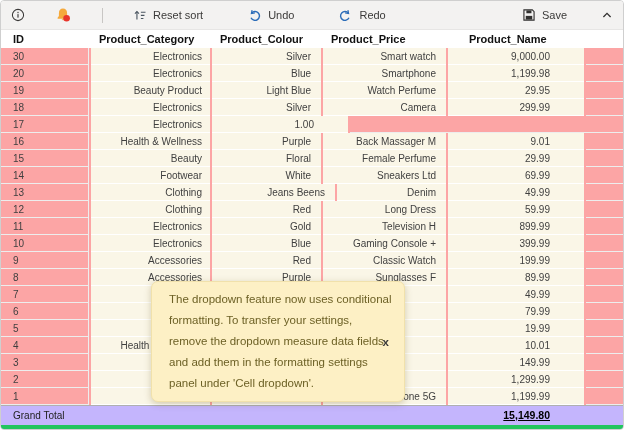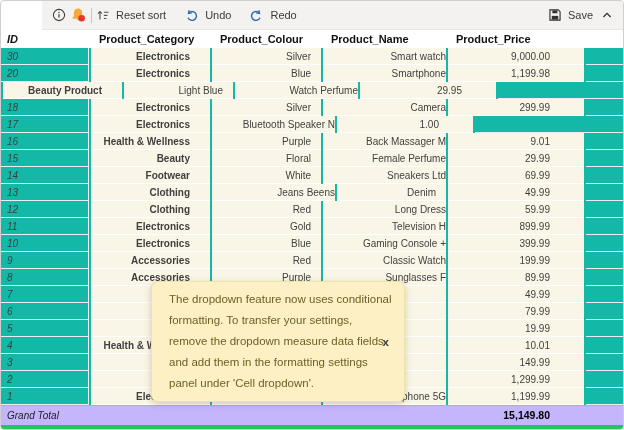--- a/index.html
+++ b/index.html
@@ -2,51 +2,51 @@
 <html><head>
 <meta charset="utf-8">
 <style>
   html,body{margin:0;padding:0;background:#fff;}
   *{font-family:"Liberation Sans",sans-serif;}
   .window{position:relative;width:624px;height:430px;box-sizing:border-box;
     border:1px solid #cfcfcf;border-radius:4px;background:#fff;overflow:hidden;}
 
   
   .toolbar{display:flex;align-items:center;height:28px;background:#f3f2f1;
-    border-bottom:1px solid #e7e6e5;padding:0 10px;gap:4px;margin-left:41px;}
+    border-bottom:1px solid #e7e6e5;padding:0 10px;gap:30px;}
   .tb-btn{display:flex;align-items:center;gap:6px;font-size:11px;color:#3b3a39;cursor:pointer;}
   .tb-btn svg{display:block;}
   .tb-sep{width:1px;height:15px;background:#c8c6c4;}
   .tb-spacer{flex:1;}
   .tb-gap{margin-left:14px;}
 
   
   .thead{display:flex;height:18px;line-height:18px;background:#fff;}
   .thead .cell{font-weight:bold;font-size:11px;color:#111;text-align:left;}
   .cell{box-sizing:border-box;height:17px;line-height:17px;font-size:10px;color:#3f3f3f;
     white-space:nowrap;overflow:hidden;}
   .thead .cell{height:18px;line-height:18px;}
-  .c-id{width:88px;padding-left:6px;font-style:italic;}
-  .c-cat{width:119px;margin-left:2px;padding-right:20px;text-align:right;font-weight:bold;}
+  .c-id{width:88px;padding-left:12px;}
+  .c-cat{width:119px;margin-left:2px;padding-right:8px;text-align:right;}
   .c-col{width:109px;margin-left:2px;padding-right:10px;text-align:right;}
-  .c-name{width:123px;margin-left:2px;text-align:right;}
+  .c-name{width:123px;margin-left:2px;padding-right:10px;text-align:right;}
   .c-price{width:136px;margin-left:2px;padding-right:34px;text-align:right;}
   .c-end{flex:1;margin-left:2px;}
   .thead .c-cat,.thead .c-col,.thead .c-name,.thead .c-price{text-align:left;padding-left:8px;padding-right:0;}
 
-  .trow{display:flex;height:17px;background:#14b8a6;}
+  .trow{display:flex;height:17px;background:#fca5a5;}
   .trow .c-id{border-bottom:1px solid #ededed;border-right:1px solid #ededed;}
   .trow .c-cat,.trow .c-col,.trow .c-name,.trow .c-price{
     background:#faf6e7;border-bottom:1px solid #fff;}
   .trow .c-end{border-bottom:1px solid #ededed;}
 
   .gtrow{display:flex;height:19px;background:#c4b5fd;border-top:1px solid #b0b0b0;
     border-bottom:7px solid #22c55e;align-items:center;}
   .gtrow .cell{height:17px;line-height:17px;color:#222;}
-  .gtrow .c-price{font-weight:bold;color:#000;font-size:10.5px;}
+  .gtrow .c-price{font-weight:bold;color:#000;font-size:10.5px;text-decoration:underline;}
 
   
   .tooltip{position:absolute;left:150px;top:280px;width:254px;box-sizing:border-box;
     background:#fdf0c5;border:1px solid #f1e1ab;border-radius:7px;
     padding:7px 42px 7px 17px;box-shadow:0 2px 7px rgba(90,70,10,0.25);z-index:5;}
   .tooltip .tline{font-size:11.5px;line-height:21px;color:#6d6126;white-space:nowrap;}
   .tooltip .tclose{position:absolute;right:15px;top:50%;transform:translateY(-50%);
     font-size:11.5px;font-weight:bold;color:#3a3a3a;cursor:pointer;}
 </style>
 </head>
@@ -121,22 +121,22 @@
           <path d="M3.2 10.6 8 5.8l4.8 4.8" fill="none" stroke="#323130" stroke-width="1.7"></path>
         </svg>
       </span>
     </div>
   </div>
 
   <div class="thead">
     <div class="cell c-id">ID</div>
     <div class="cell c-cat">Product_Category</div>
     <div class="cell c-col">Product_Colour</div>
+    <div class="cell c-price">Product_Price</div>
     <div class="cell c-name">Product_Name</div>
-    <div class="cell c-price">Product_Price</div>
     <div class="cell c-end"></div>
   </div>
 
   <div>
       <div class="trow">
         <div class="cell c-id">30</div>
         <div class="cell c-cat">Electronics</div>
         <div class="cell c-col">Silver</div>
         <div class="cell c-name">Smart watch</div>
         <div class="cell c-price">9,000.00</div>
@@ -144,38 +144,38 @@
       </div>
       <div class="trow">
         <div class="cell c-id">20</div>
         <div class="cell c-cat">Electronics</div>
         <div class="cell c-col">Blue</div>
         <div class="cell c-name">Smartphone</div>
         <div class="cell c-price">1,199.98</div>
         <div class="cell c-end"></div>
       </div>
       <div class="trow">
+        <div class="cell c-id">19</div>
         <div class="cell c-cat">Beauty Product</div>
         <div class="cell c-col">Light Blue</div>
         <div class="cell c-name">Watch Perfume</div>
         <div class="cell c-price">29.95</div>
         <div class="cell c-end"></div>
       </div>
       <div class="trow">
         <div class="cell c-id">18</div>
         <div class="cell c-cat">Electronics</div>
         <div class="cell c-col">Silver</div>
         <div class="cell c-name">Camera</div>
         <div class="cell c-price">299.99</div>
         <div class="cell c-end"></div>
       </div>
       <div class="trow">
         <div class="cell c-id">17</div>
         <div class="cell c-cat">Electronics</div>
-        <div class="cell c-name">Bluetooth Speaker N</div>
         <div class="cell c-price">1.00</div>
         <div class="cell c-end"></div>
       </div>
       <div class="trow">
         <div class="cell c-id">16</div>
         <div class="cell c-cat">Health &amp; Wellness</div>
         <div class="cell c-col">Purple</div>
         <div class="cell c-name">Back Massager M</div>
         <div class="cell c-price">9.01</div>
         <div class="cell c-end"></div>

